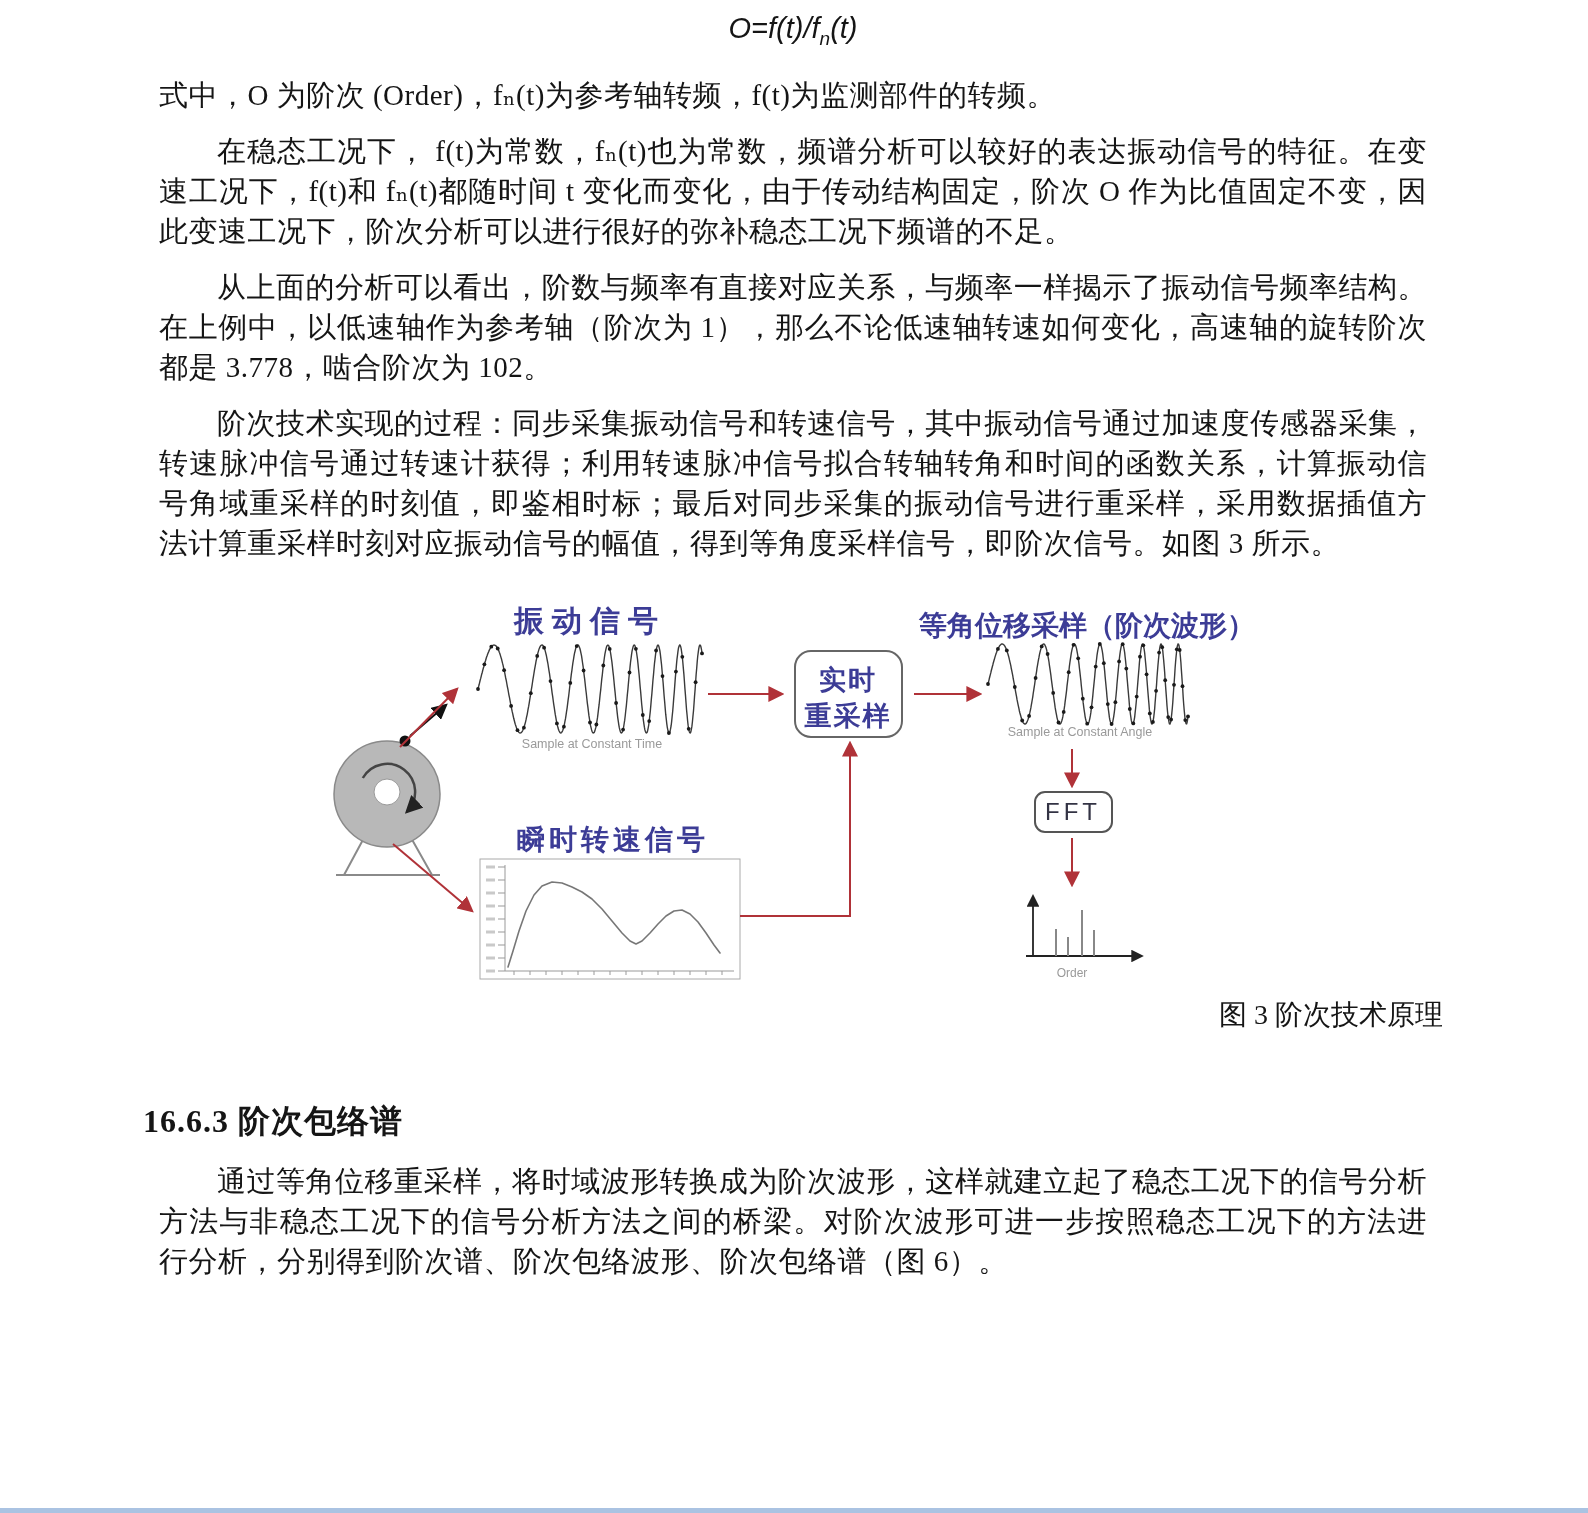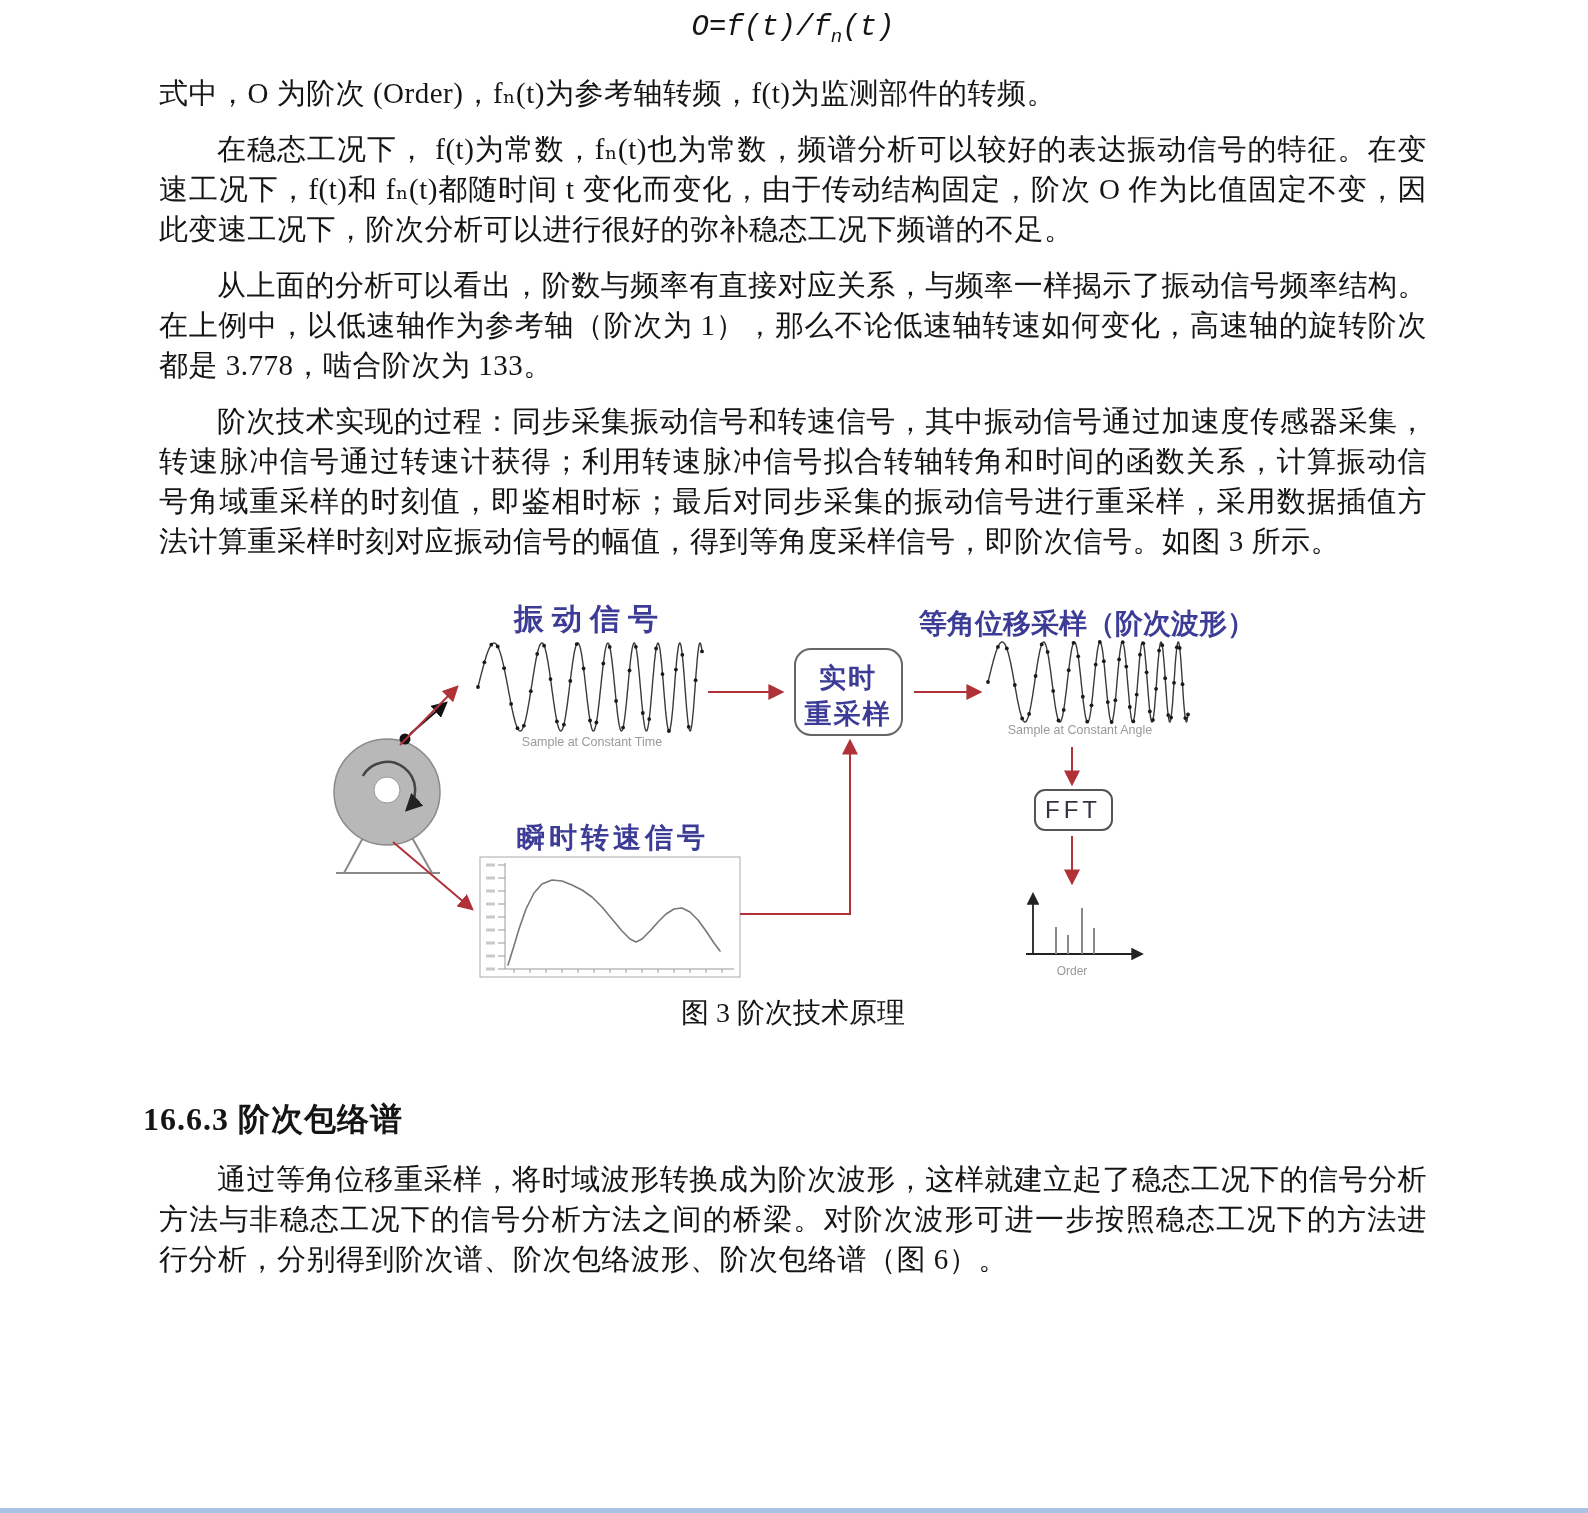--- a/index.html
+++ b/index.html
@@ -4,36 +4,36 @@
 <style>
   html,body{margin:0;padding:0;}
   body{
     width:1588px;height:1513px;background:#ffffff;overflow:hidden;
     font-family:"Liberation Serif","DejaVu Serif",serif;color:#151515;
     position:relative;
   }
   .page{padding:8px 145px 0 143px;}
   .formula{
     text-align:center;font-style:italic;font-size:29px;line-height:40px;
-    font-family:Liberation Mono, monospace;
+    font-family:Liberation Sans, sans-serif;
   }
   .formula sub{font-size:19px;}
   p.body{
     margin:16px;font-size:29px;line-height:40px;text-align:justify;
     letter-spacing:0.5px;
   }
   p.body.indent{text-indent:2em;}
   h2.sec{
     font-size:32px;line-height:40px;font-weight:bold;margin:26px 0 20px 0;
     letter-spacing:1px;
   }
   .figure-wrap{margin-top:26px;height:404px;position:relative;}
   .figure-wrap svg{position:absolute;left:187px;top:0;}
   .fig-caption{
-    text-align:center;font-size:28px;line-height:40px;margin-top:2px;
+    text-align:right;font-size:28px;line-height:40px;margin-top:2px;
   }
   .blue-label{fill:#3c3c96;font-family:"Liberation Sans","DejaVu Sans",sans-serif;font-weight:bold;}
   .tiny-label{fill:#9a9a9a;font-family:"Liberation Sans","DejaVu Sans",sans-serif;}
   .box-label{fill:#3c3c96;font-family:"Liberation Sans","DejaVu Sans",sans-serif;font-weight:bold;}
   .fft-label{fill:#333344;font-family:"Liberation Sans","DejaVu Sans",sans-serif;}
   .bottom-bar{
     position:absolute;left:0;bottom:0;width:100%;height:5px;background:#aac3e2;
   }
   h2.sec.last{margin:66px 0 20px 0;}
 </style>
@@ -41,21 +41,21 @@
 <body>
 
 <div class="page">
 
   <div class="formula">
     <span>O=f(t)/f</span><sub>n</sub><span>(t)</span>
   </div>
 
   <p class="body">式中，O 为阶次 (Order)，fₙ(t)为参考轴转频，f(t)为监测部件的转频。</p>
   <p class="body indent">在稳态工况下， f(t)为常数，fₙ(t)也为常数，频谱分析可以较好的表达振动信号的特征。在变速工况下，f(t)和 fₙ(t)都随时间 t 变化而变化，由于传动结构固定，阶次 O 作为比值固定不变，因此变速工况下，阶次分析可以进行很好的弥补稳态工况下频谱的不足。</p>
-  <p class="body indent">从上面的分析可以看出，阶数与频率有直接对应关系，与频率一样揭示了振动信号频率结构。在上例中，以低速轴作为参考轴（阶次为 1），那么不论低速轴转速如何变化，高速轴的旋转阶次都是 3.778，啮合阶次为 133。</p>
+  <p class="body indent">从上面的分析可以看出，阶数与频率有直接对应关系，与频率一样揭示了振动信号频率结构。在上例中，以低速轴作为参考轴（阶次为 1），那么不论低速轴转速如何变化，高速轴的旋转阶次都是 3.778，啮合阶次为 102。</p>
 
 
   <p class="body indent">阶次技术实现的过程：同步采集振动信号和转速信号，其中振动信号通过加速度传感器采集，转速脉冲信号通过转速计获得；利用转速脉冲信号拟合转轴转角和时间的函数关系，计算振动信号角域重采样的时刻值，即鉴相时标；最后对同步采集的振动信号进行重采样，采用数据插值方法计算重采样时刻对应振动信号的幅值，得到等角度采样信号，即阶次信号。如图 3 所示。</p>
 
   <div class="figure-wrap">
     <svg width="920" height="404" viewBox="0 0 920 404">
       <defs>
         <marker id="arRed" viewBox="0 0 10 10" refX="8.5" refY="5" markerWidth="8" markerHeight="8" orient="auto-start-reverse">
           <path d="M0,0 L10,5 L0,10 z" fill="#b03238"></path>
         </marker>

